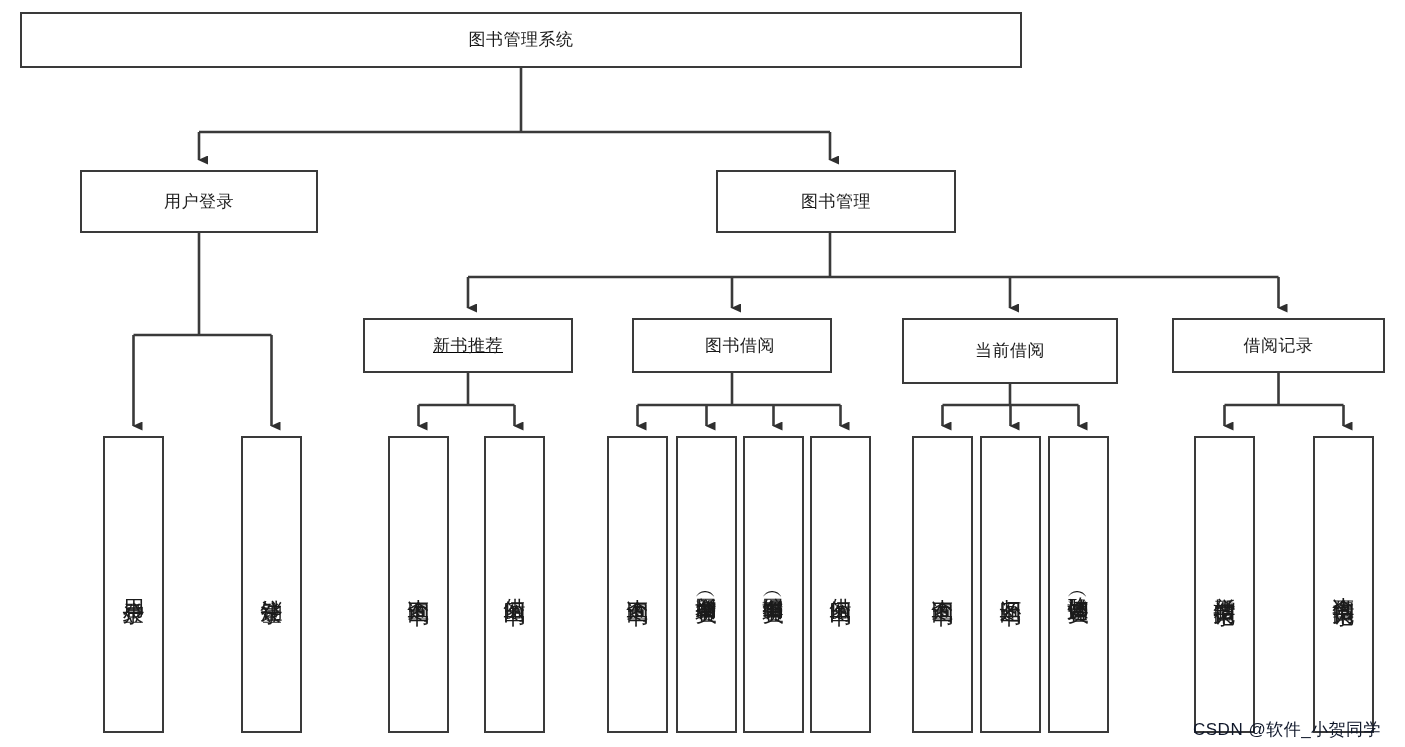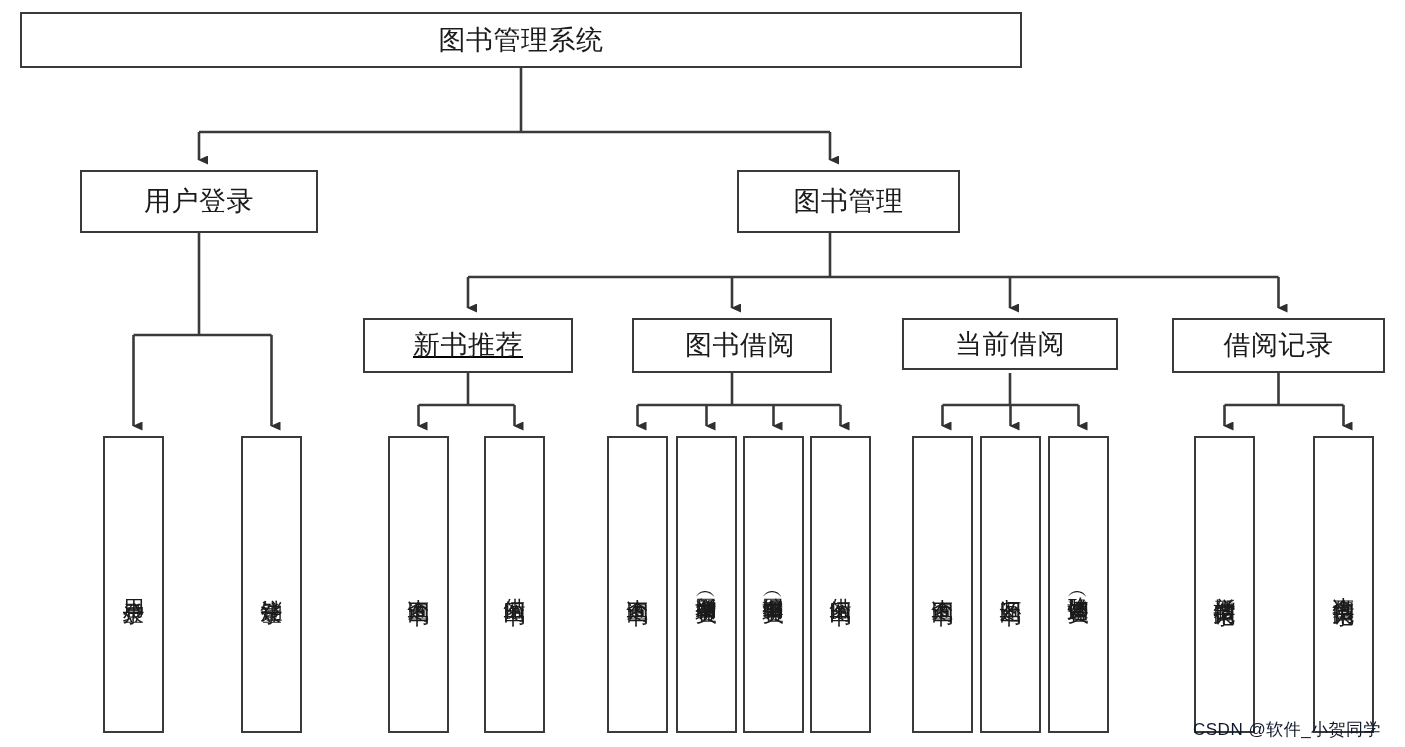--- a/index.html
+++ b/index.html
@@ -30,21 +30,21 @@
     box-sizing: border-box;
     background: #ffffff;
     border: 2px solid #3a3a3a;
     display: flex;
     align-items: center;
     justify-content: center;
     overflow: hidden;
   }
   .node-label {
     color: #1b1b1b;
-    font-size: 27px;
+    font-size: 17px;
     line-height: 1.12;
     letter-spacing: 0.5px;
     white-space: nowrap;
     text-align: center;
   }
   
   .node-box.vertical .node-label {
     writing-mode: vertical-rl;
     text-orientation: upright;
     letter-spacing: 2px;
@@ -112,30 +112,30 @@
       </g>
   </svg>
 
   <div id="node-layer">
       <div class="node-box" style="left: 20px; top: 12px; width: 1002px; height: 56px;">
         <span class="node-label">图书管理系统</span>
       </div>
       <div class="node-box" style="left: 80px; top: 170px; width: 238px; height: 63px;">
         <span class="node-label">用户登录</span>
       </div>
-      <div class="node-box" style="left: 737px; top: 170px; width: 223px; height: 63px;">
+      <div class="node-box" style="left: 716px; top: 170px; width: 240px; height: 63px;">
         <span class="node-label">图书管理</span>
       </div>
       <div class="node-box" style="left: 363px; top: 318px; width: 210px; height: 55px; text-decoration: underline;">
         <span class="node-label">新书推荐</span>
       </div>
       <div class="node-box" style="left: 632px; top: 318px; width: 200px; height: 55px; padding-left: 16px;">
         <span class="node-label">图书借阅</span>
       </div>
-      <div class="node-box" style="left: 902px; top: 318px; width: 216px; height: 52px;">
+      <div class="node-box" style="left: 902px; top: 318px; width: 216px; height: 66px;">
         <span class="node-label">当前借阅</span>
       </div>
       <div class="node-box" style="left: 1172px; top: 318px; width: 213px; height: 55px; justify-content: center;">
         <span class="node-label">借阅记录</span>
       </div>
       <div class="node-box vertical" style="left: 103px; top: 436px; width: 61px; height: 297px;">
         <span class="node-label">用户登录</span>
       </div>
       <div class="node-box vertical" style="left: 241px; top: 436px; width: 61px; height: 297px;">
         <span class="node-label">注销登录</span>

